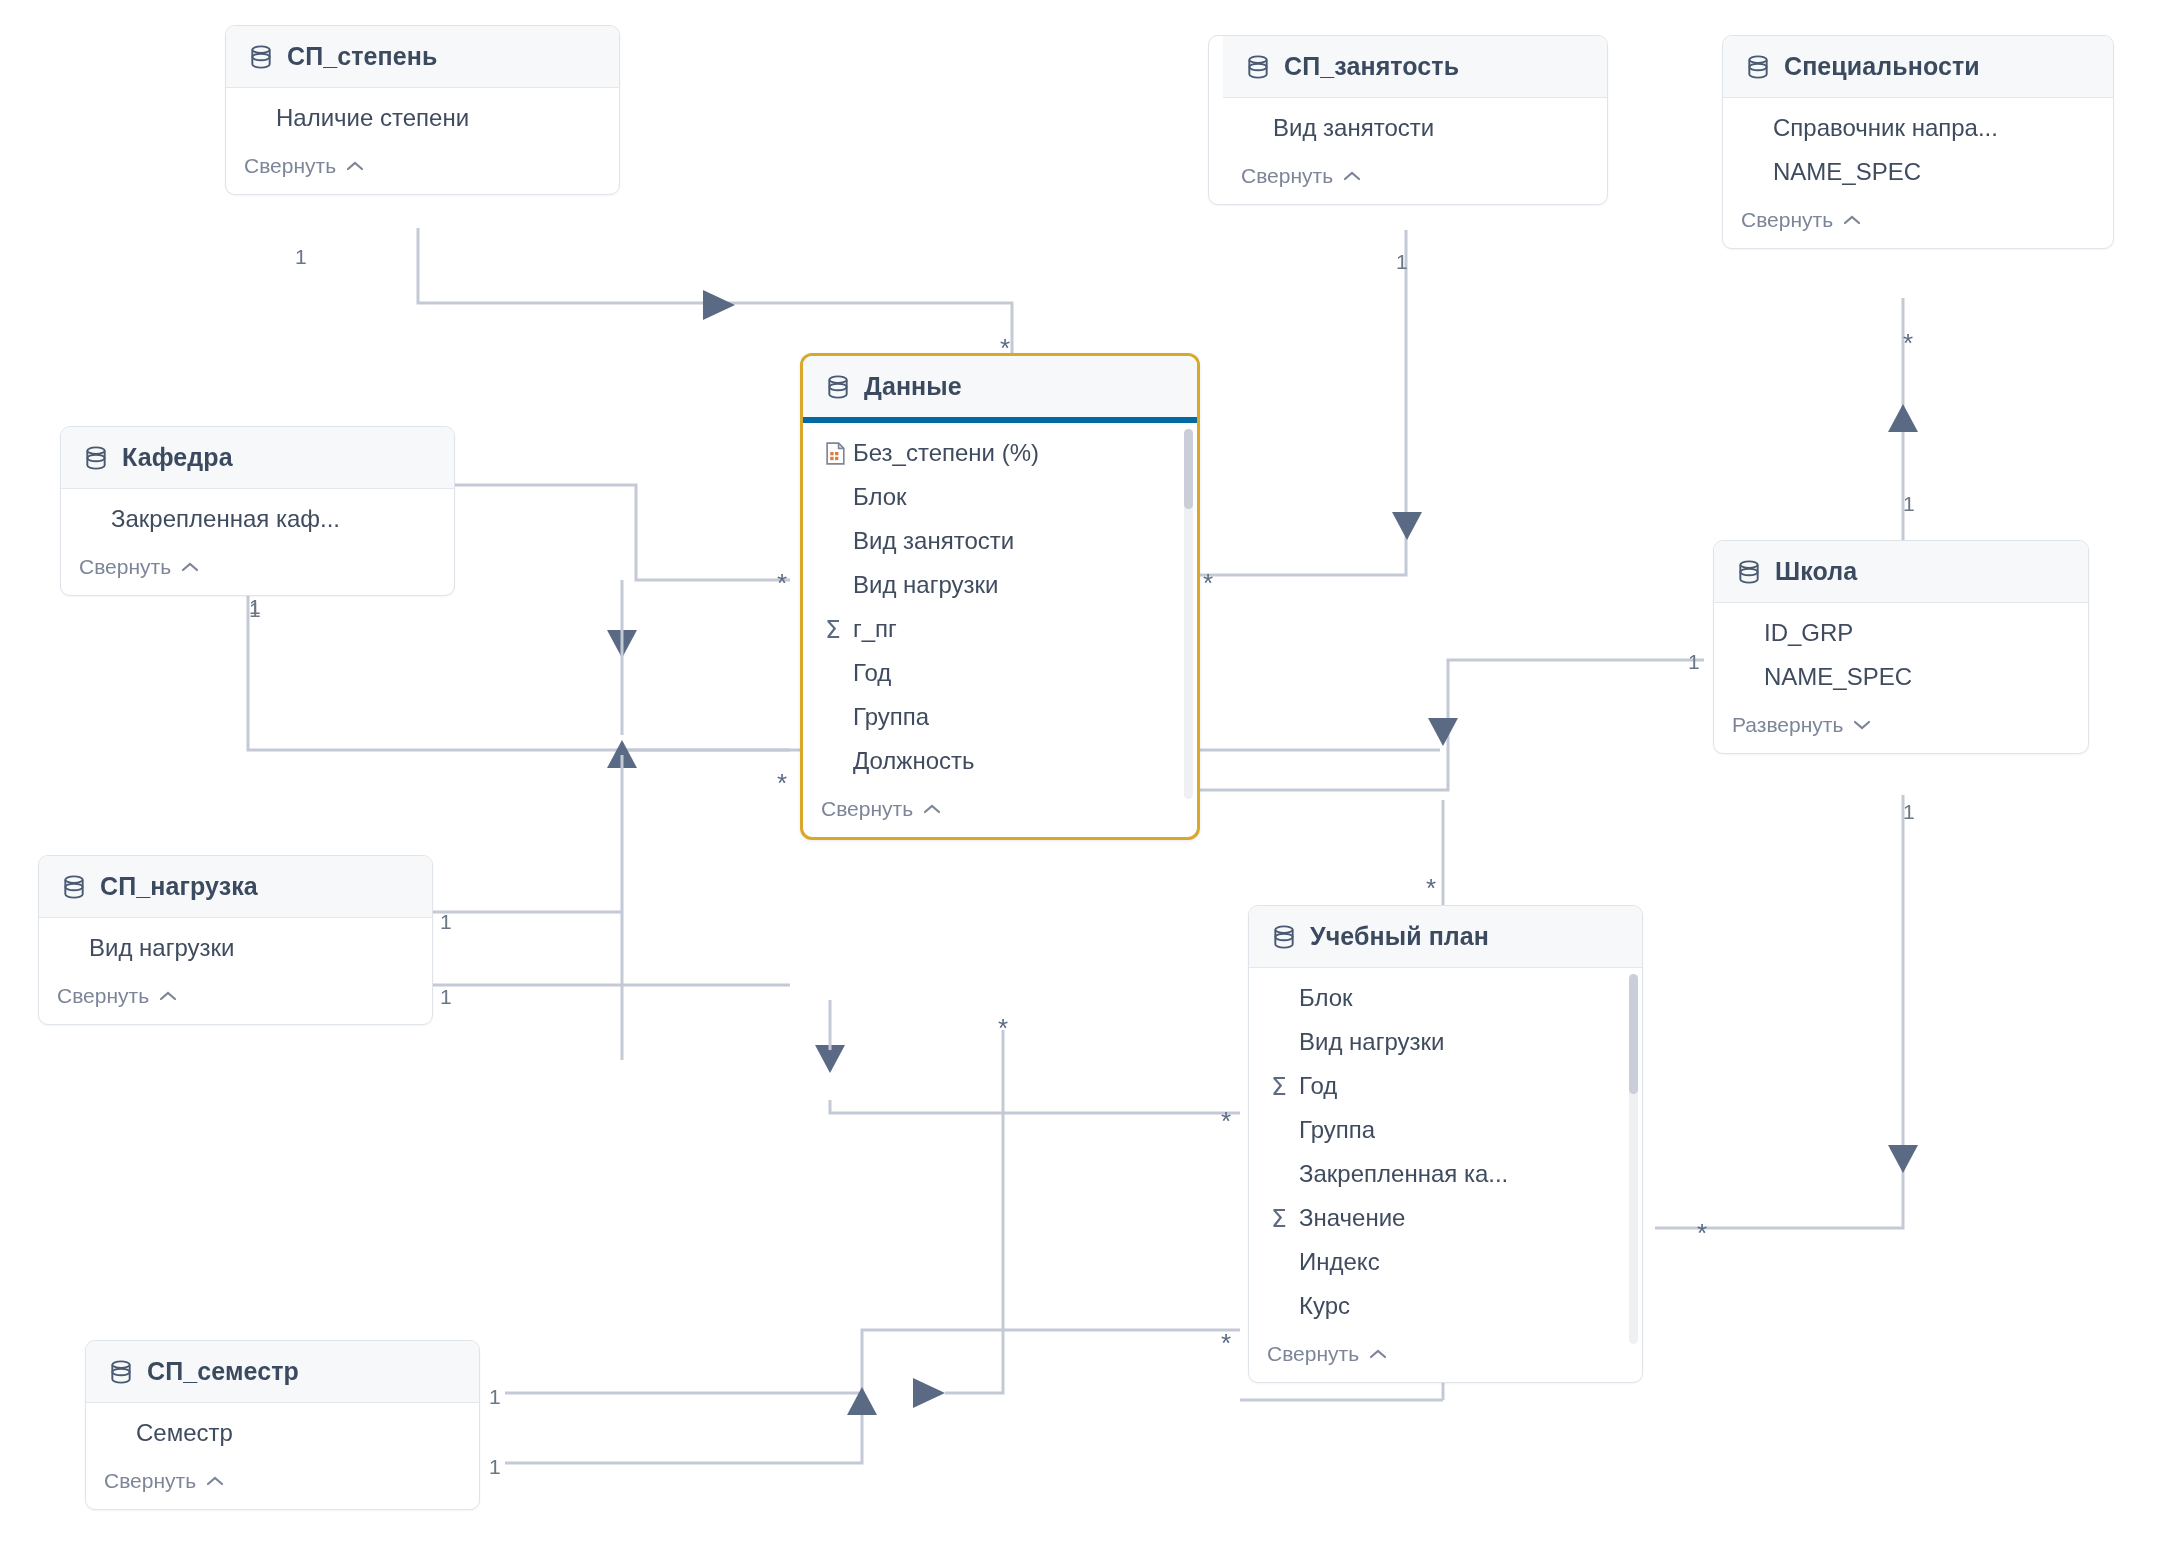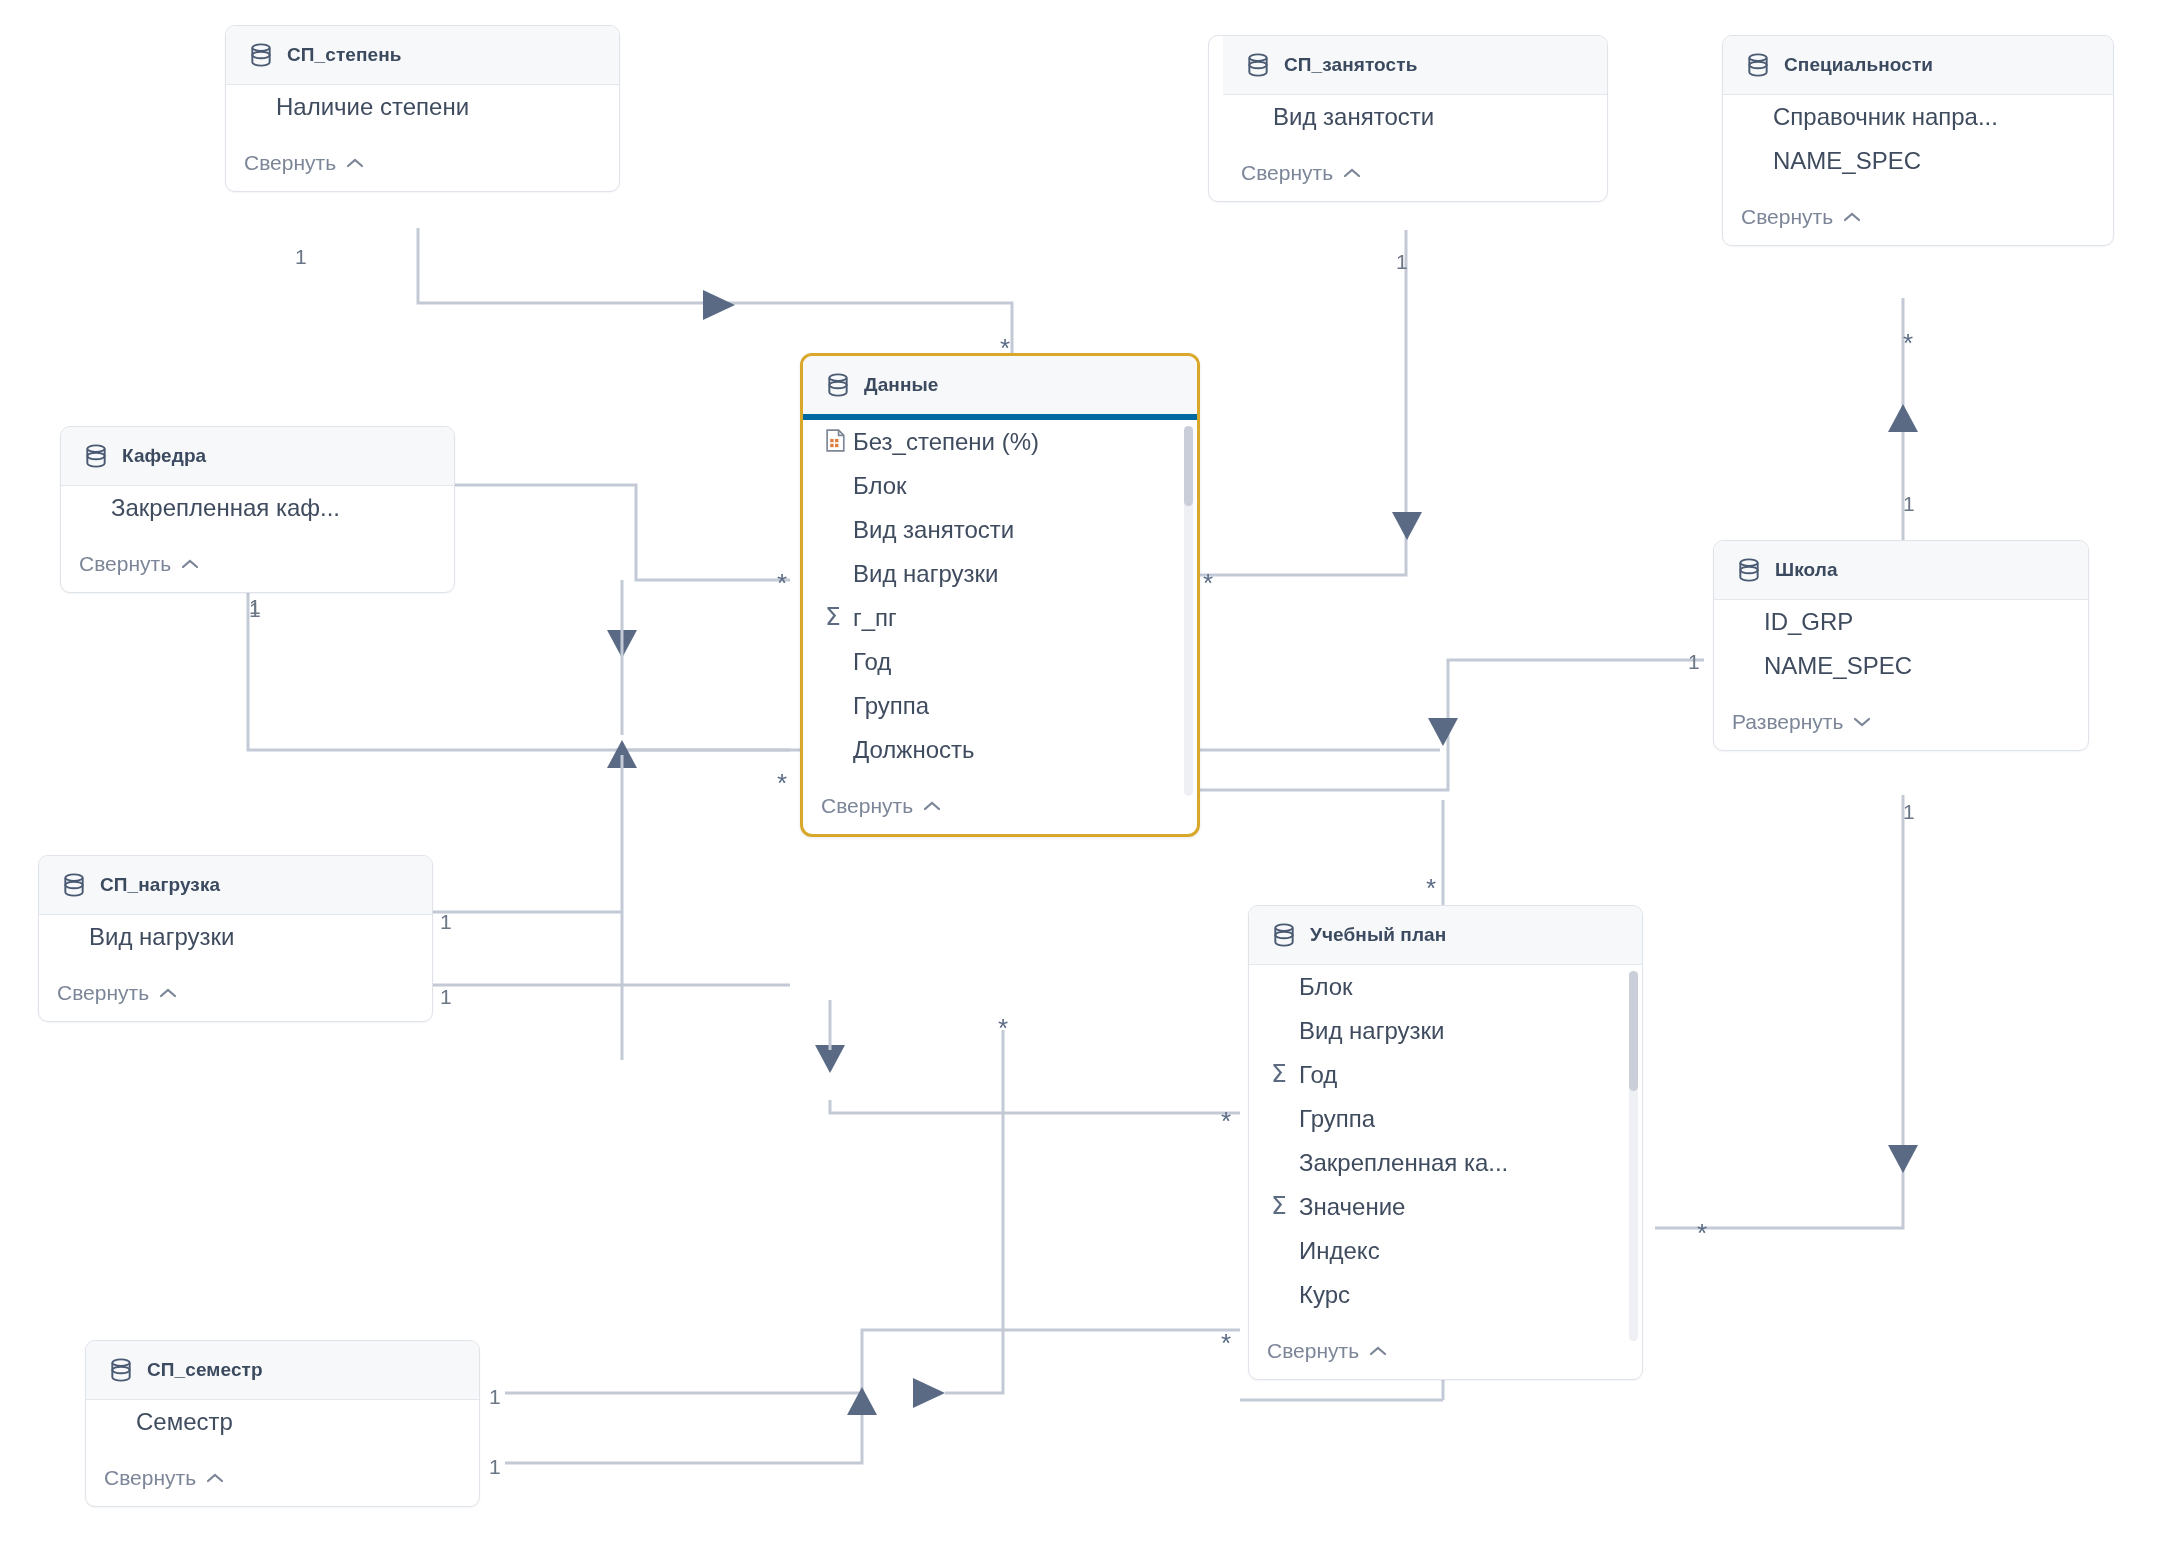--- a/index.html
+++ b/index.html
@@ -39,34 +39,34 @@
   .card-header {
     display: flex;
     align-items: center;
     gap: 13px;
     background: #f6f8fa;
     border-bottom: 1px solid #e3e7ee;
     padding: 16px 20px 16px 22px;
   }
   .card.selected .card-header { border-bottom: 6px solid #0369a1; }
   .card-title {
-    font-size: 19px;
+    font-size: 25px;
     font-weight: bold;
     color: #3c4a60;
     letter-spacing: .1px;
     white-space: nowrap;
   }
   .db-icon { flex: 0 0 auto; display: block; }
   .card-body {
     position: relative;
     padding: 8px 0 4px 0;
   }
   .field-row {
     display: flex;
-    align-items: flex-start;
+    align-items: center;
     height: 44px;
     padding: 0 18px 0 22px;
   }
   .field-icon {
     width: 28px;
     flex: 0 0 28px;
     display: flex;
     align-items: center;
     justify-content: flex-start;
   }

